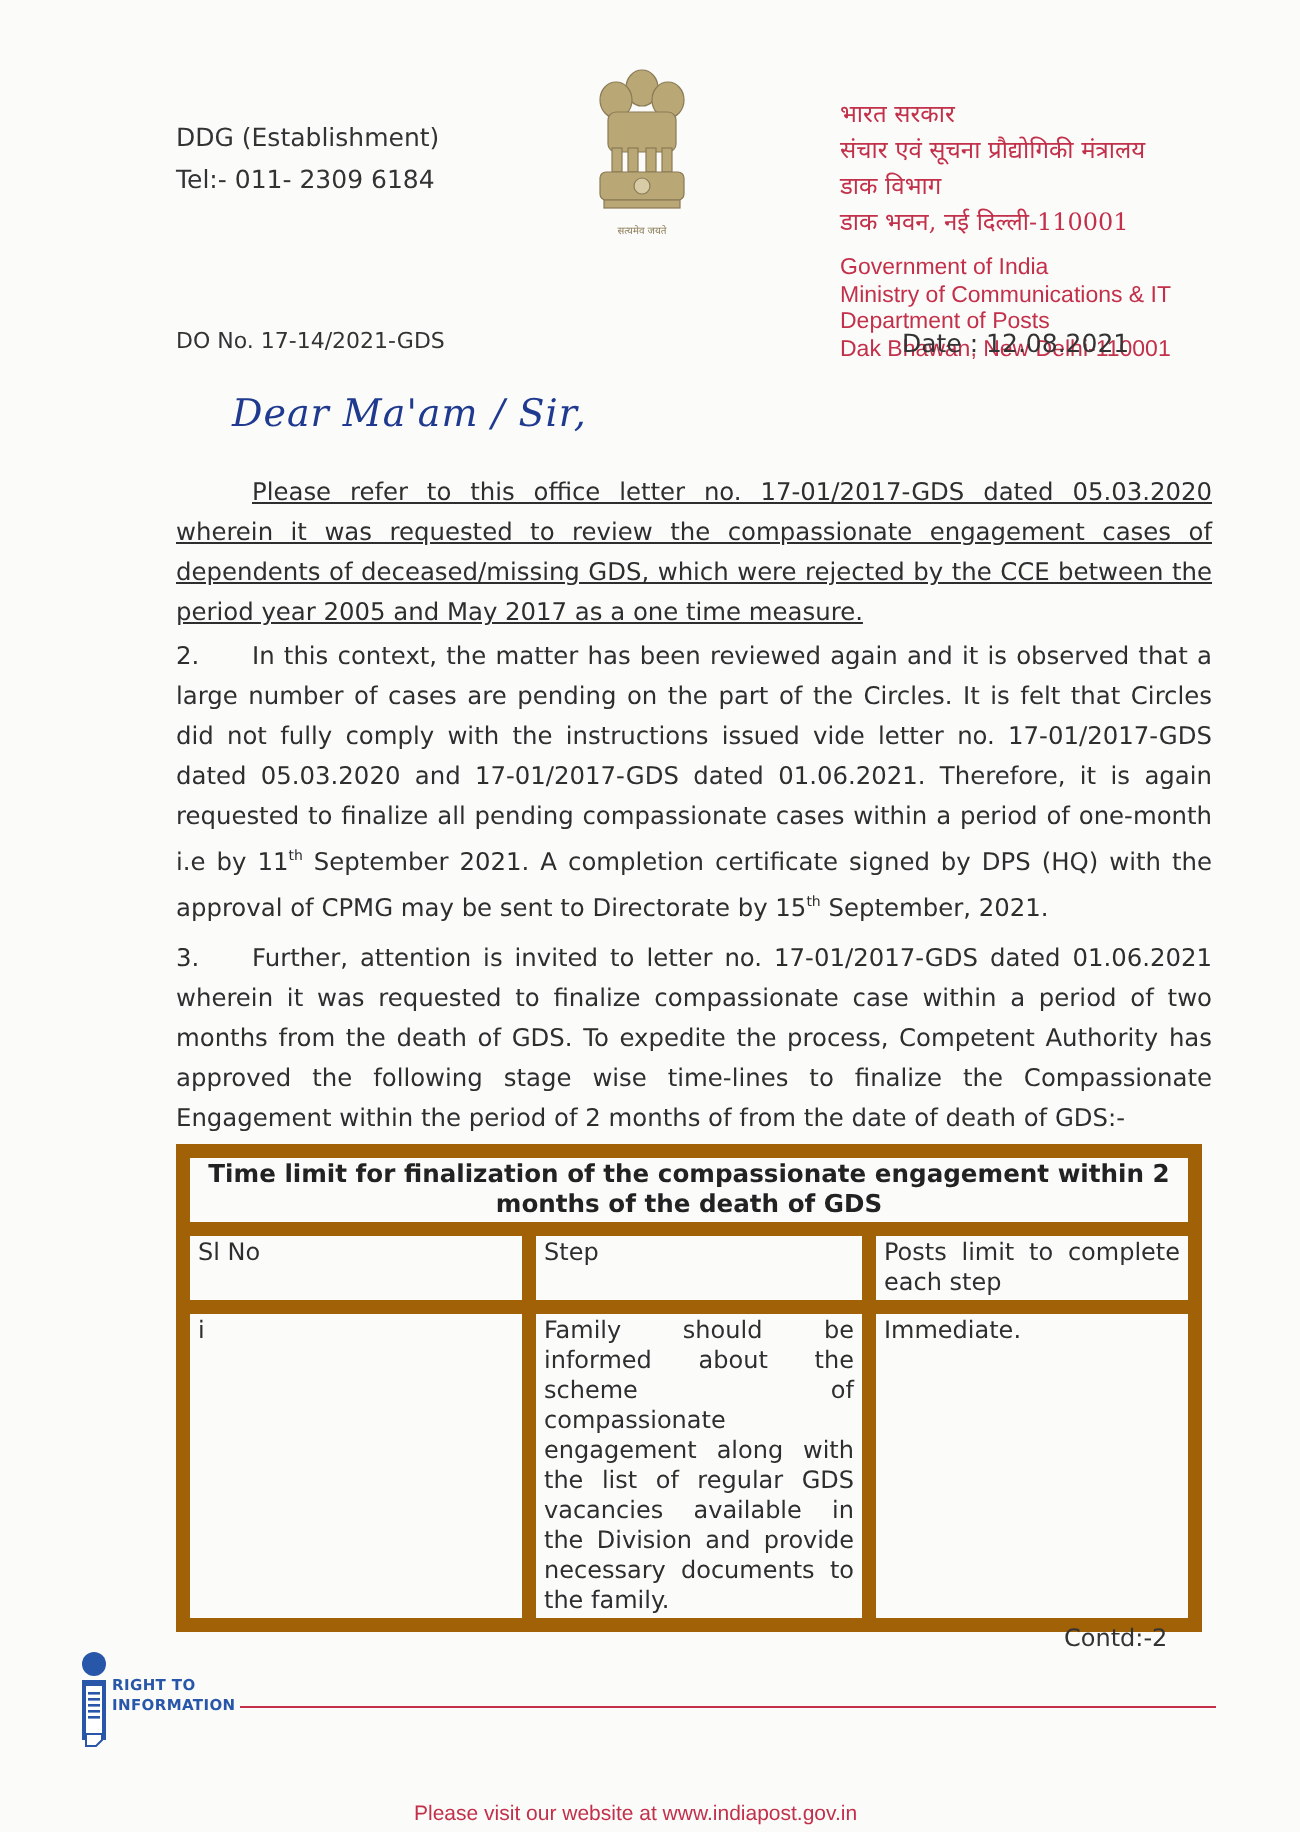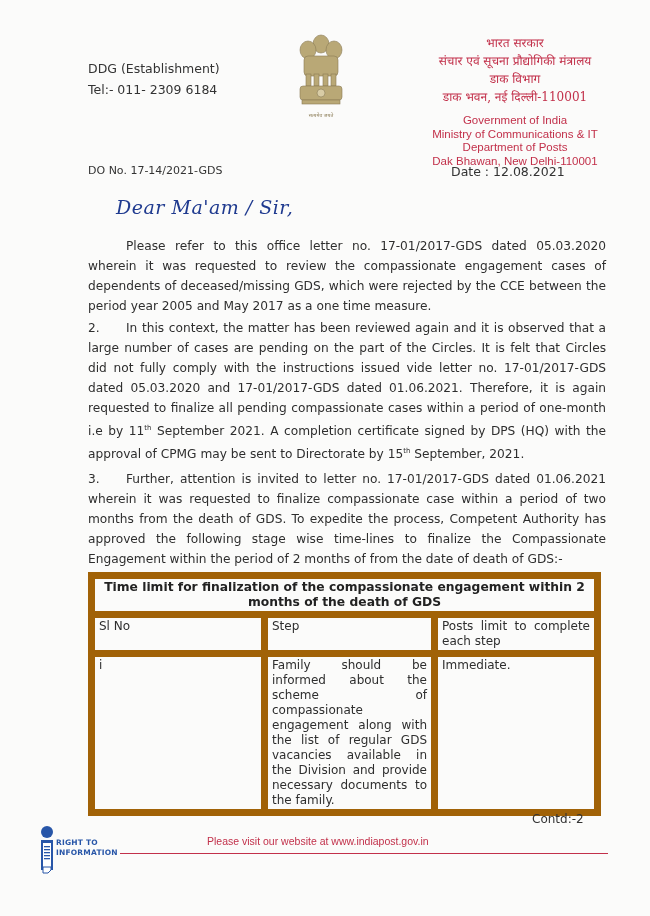--- a/index.html
+++ b/index.html
@@ -2,47 +2,47 @@
 <html><head>
 <meta charset="utf-8">
 <style>
   html, body { margin:0; padding:0; background:#fbfbfa; }
   body { width:650px; height:916px; position:relative; overflow:hidden;
          font-family:"DejaVu Sans", sans-serif; color:#2a2a2a; }
   .abs { position:absolute; }
   .sender { left:88px; top:58px; font-size:12.5px; line-height:21px; color:#333; }
   .emblem { left:292px; top:30px; width:58px; height:90px; }
   .emblem-motto { font-size:5px; color:#8a7b55; text-align:center; }
-  .gov { left:420px; top:34px; width:190px; text-align:center; color:#c2304a; }
+  .gov { left:420px; top:48px; width:190px; text-align:left; color:#c2304a; }
   .gov .hi { font-size:12px; line-height:18px; font-family:"DejaVu Serif", serif; }
   .gov .en { font-family:"Liberation Sans", sans-serif; font-size:11.5px; line-height:13.5px; }
   .gov .en1 { margin-top:8px; }
   .date { left:451px; top:164px; font-size:12.5px; color:#333; }
   .dono { left:88px; top:164px; font-size:11px; color:#333; }
   .salutation { left:88px; top:196px; font-family:"DejaVu Serif", serif; font-style:italic;
                 font-size:19px; color:#1f3a8f; letter-spacing:0.5px;margin-left:28px; }
   .para { left:88px; width:518px; font-size:12.2px; line-height:20px; text-align:justify; color:#2e2e2e; }
-  .p1 { top:236px; }
+  .p1 { top:236px;text-decoration:underline; }
   .p2 { top:318px; }
   .p3 { top:469px; }
   .indent { display:inline-block; width:38px; }
   .pnum { display:inline-block; width:38px; }
   table.tl { position:absolute; left:88px; top:572px; width:513px; border-collapse:collapse;
              font-size:12px; color:#2e2e2e; }
   table.tl td, table.tl th { border:7px solid #a16207; vertical-align:top; padding:1px 4px; }
   table.tl th { font-weight:bold; font-size:12.3px; line-height:15px; text-align:center; color:#222; }
   table.tl td { line-height:15px; }
   .c1 { width:158px; } .c2 { width:155px; } .c3 { }
   .just-last { text-align:justify; }
   .contd { left:532px; top:812px; font-size:12px; color:#333; }
   .rti { left:38px; top:826px; width:100px; height:48px; }
   .rti-text { position:absolute; left:18px; top:12px; font-family:"DejaVu Sans", sans-serif;
               font-weight:bold; font-size:7.5px; line-height:10px; color:#2856a8; letter-spacing:0.2px; }
   .footer-line { left:120px; top:853px; width:488px; height:1px; background:#c2304a; }
-  .footer-text { left:207px; top:835px; font-family:"Liberation Sans", sans-serif; font-size:10.5px; color:#c2304a; }
+  .footer-text { left:207px; top:901px; font-family:"Liberation Sans", sans-serif; font-size:10.5px; color:#c2304a; }
 </style>
 </head>
 <body>
 
 <div class="abs sender">
   <div>DDG (Establishment)</div>
   <div>Tel:- 011- 2309 6184</div>
 </div>
 
 <div class="abs emblem">

